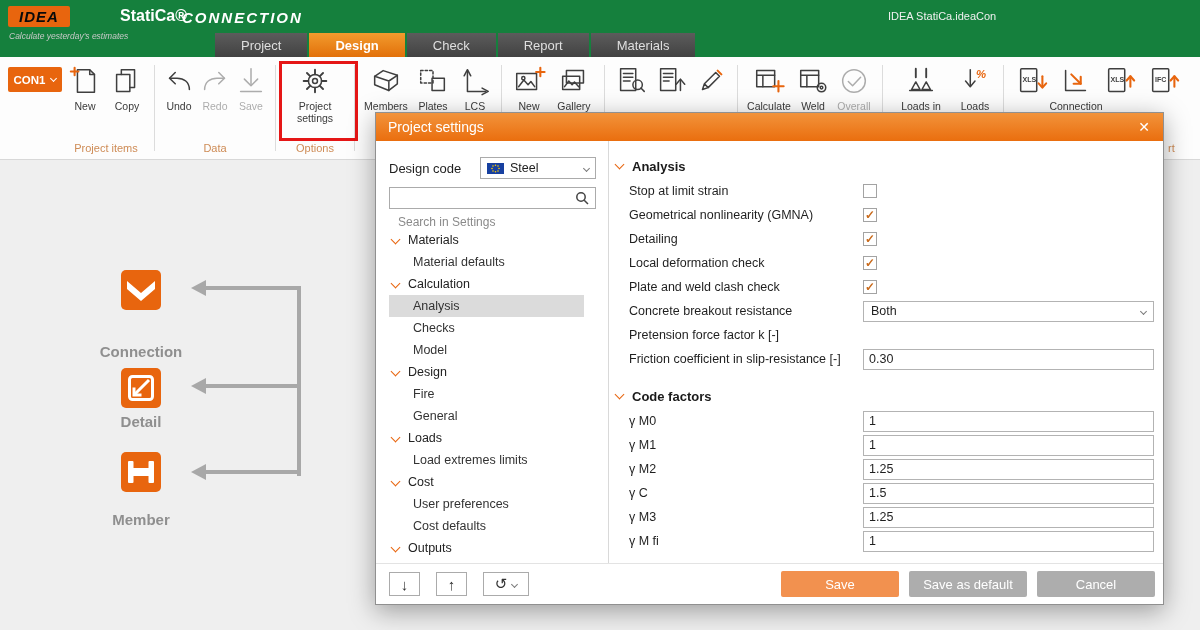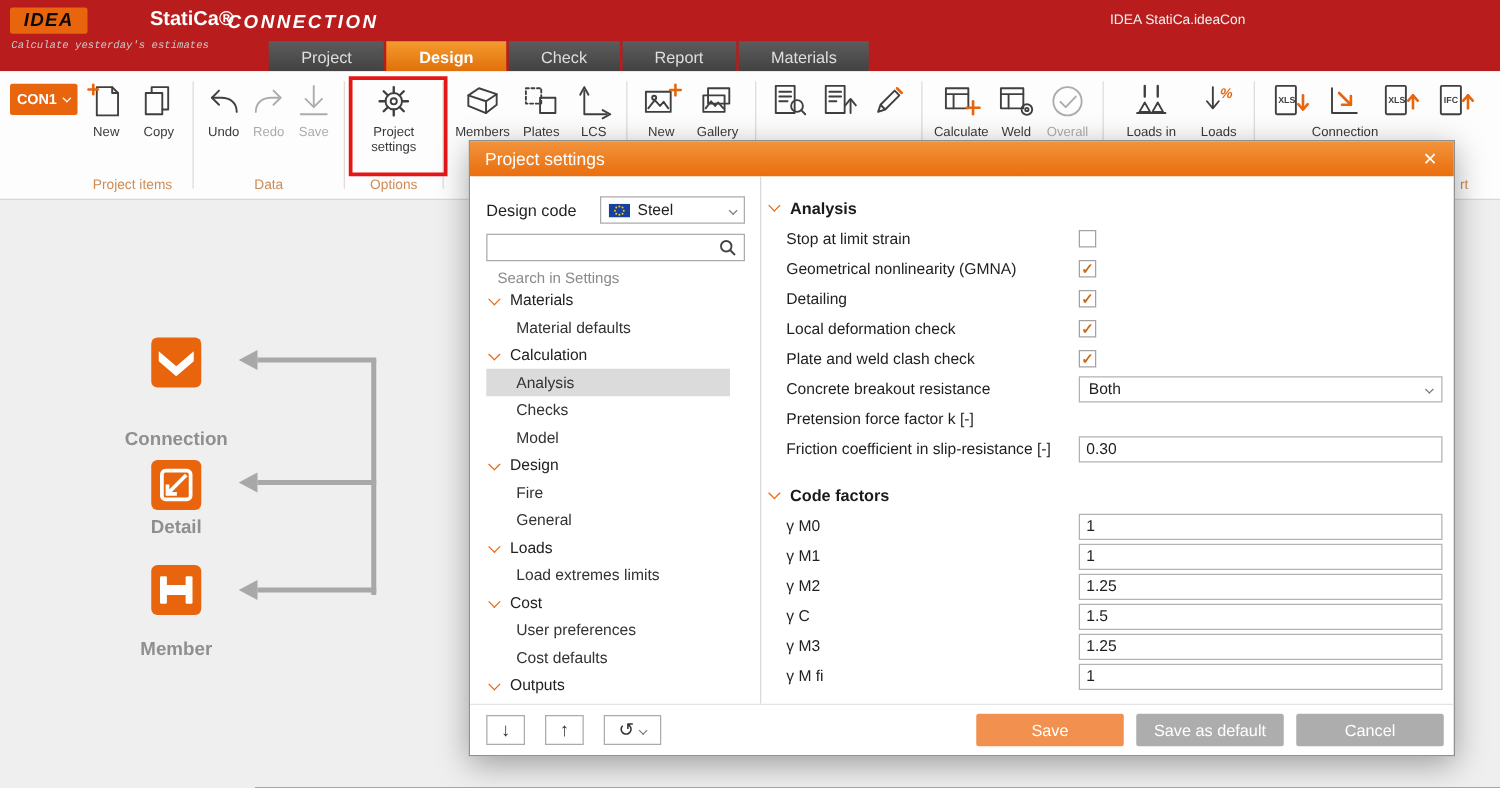--- a/index.html
+++ b/index.html
@@ -1,24 +1,24 @@
 <!DOCTYPE html>
 <html><head>
 <meta charset="utf-8">
 <style>
   html,body{margin:0;padding:0;background:#555;}
   .stage{position:relative;width:1200px;height:630px;overflow:hidden;background:#EFEFEF;
          font-family:"Liberation Sans",sans-serif;-webkit-font-smoothing:antialiased;}
   
-  .titlebar{position:absolute;left:0;top:0;width:100%;height:57px;background:#b91c1c;}
+  .titlebar{position:absolute;left:0;top:0;width:100%;height:57px;background:#15803d;}
   .logo-box{position:absolute;left:8px;top:6px;width:62px;height:21px;background:#E8650E;border-radius:2px;
             color:#0A0A0A;display:flex;align-items:center;justify-content:center;font-weight:bold;
             font-style:italic;font-size:15px;letter-spacing:1px;}
   .logo-statica{position:absolute;left:76px;top:7px;color:#fff;font-size:16px;font-weight:bold;margin-left:44px;}
-  .tagline{position:absolute;left:9px;top:31px;color:#C9C9C9;font-size:8.5px;font-style:italic;font-family:Liberation Mono, monospace;}
+  .tagline{position:absolute;left:9px;top:31px;color:#C9C9C9;font-size:8.5px;font-style:italic;}
   .appname{position:absolute;left:182px;top:9px;color:#fff;font-weight:bold;font-style:italic;font-size:15px;letter-spacing:2px;}
   .wintitle{position:absolute;left:888px;top:10px;color:#F0F0F0;font-size:11px;}
   .tabbar{position:absolute;left:215px;bottom:0;display:flex;gap:2px;}
   .tab{height:24px;padding:0 26px;display:flex;align-items:center;font-size:13px;color:#DFDFDF;
        background:linear-gradient(#5C5C5C,#424242);cursor:pointer;}
   .tab.active{background:linear-gradient(#F29B2E,#E2700A);color:#fff;font-weight:bold;}
   
   .ribbon{position:absolute;top:57px;left:0;right:0;height:103px;background:#FDFDFD;border-bottom:1px solid #D8D8D8;
           display:flex;align-items:stretch;padding-left:6px;box-sizing:border-box;overflow:hidden;}
   .rgroup{display:flex;flex-direction:column;position:relative;flex:0 0 auto;}

